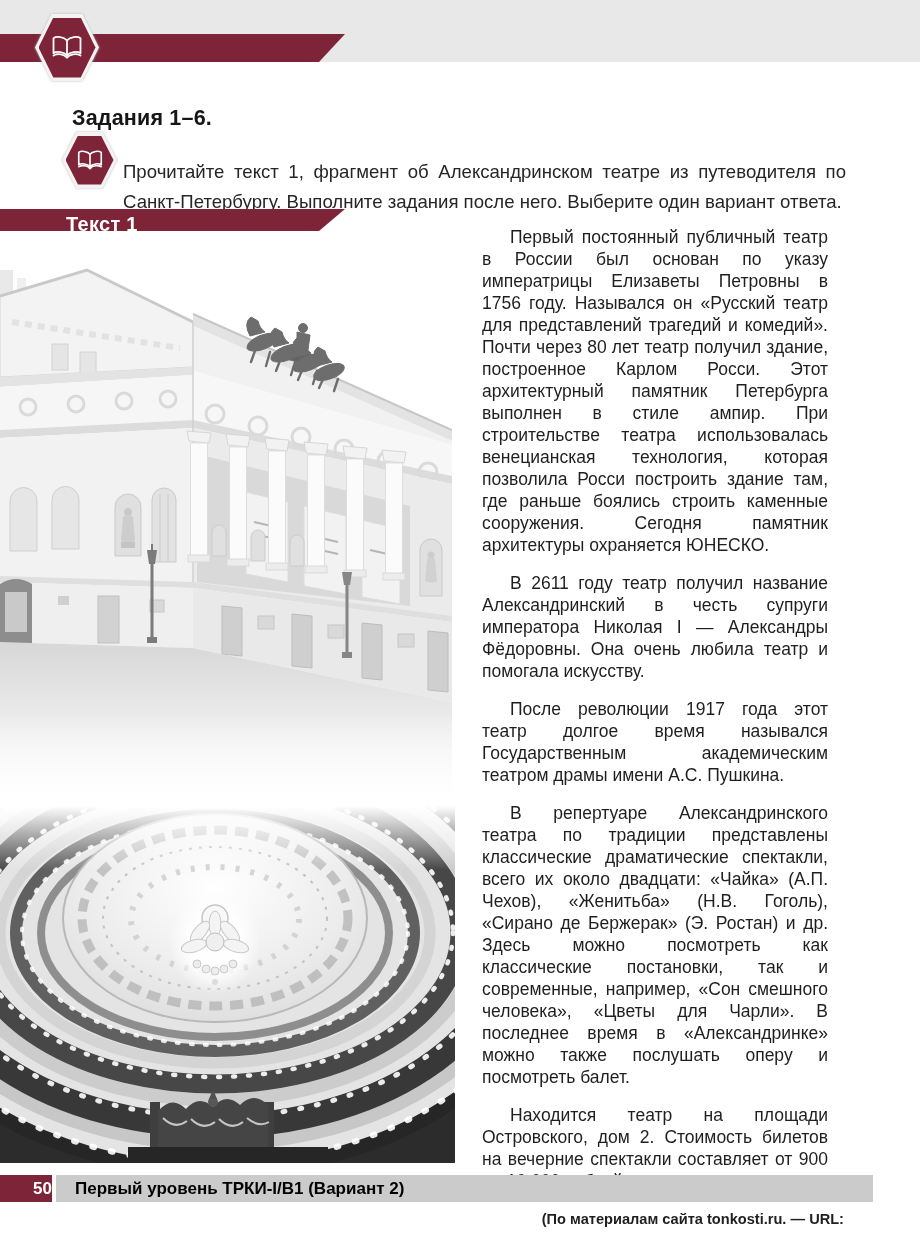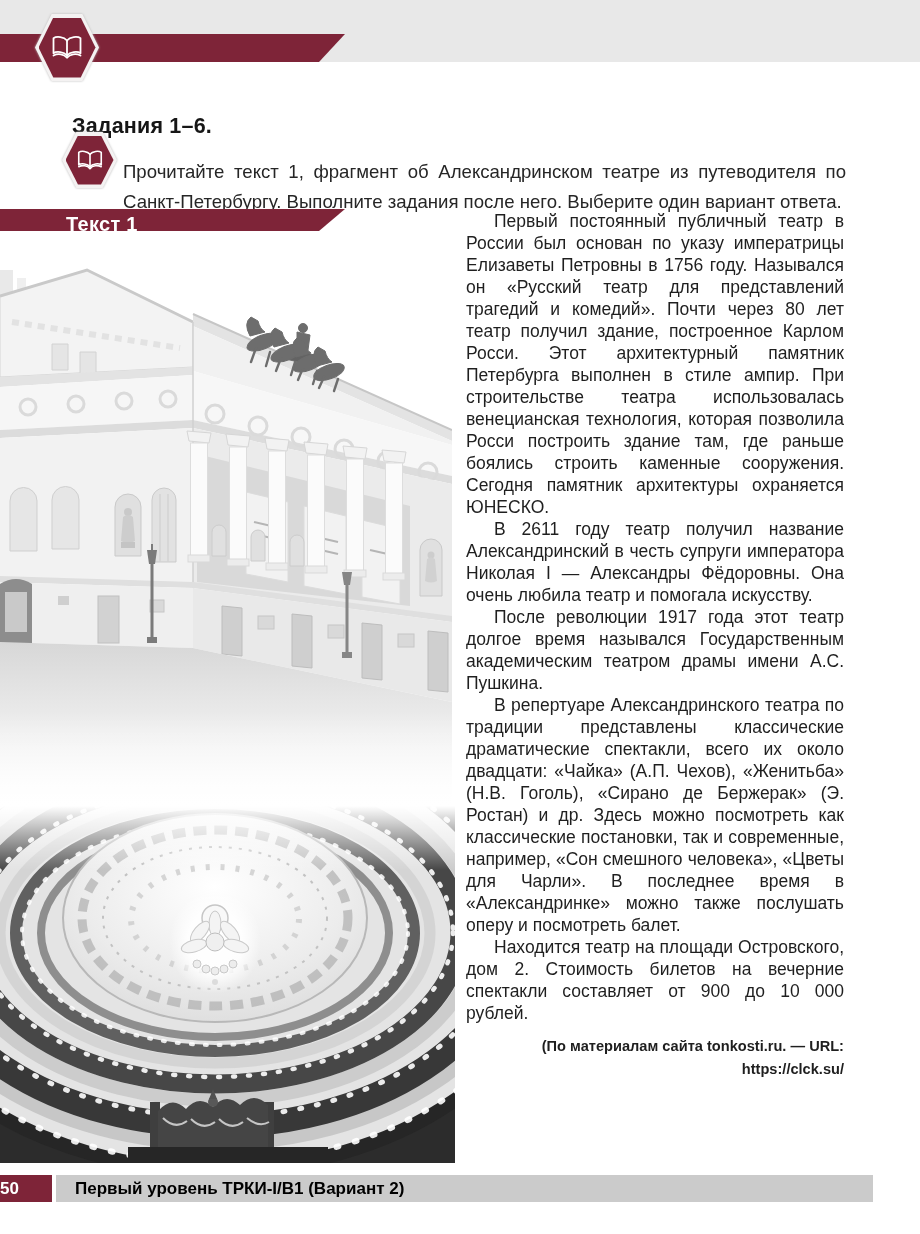--- a/index.html
+++ b/index.html
@@ -24,21 +24,21 @@
   }
   .hex-inner{
     width:calc(100% - 7px);height:calc(100% - 7px);background:var(--accent,#7e2438);
     clip-path:polygon(0% 50%,26% 0%,74% 0%,100% 50%,74% 100%,26% 100%);
     display:flex;align-items:center;justify-content:center;
   }
   .hex-large{left:35px;top:14px;width:64px;height:67px;}
   .hex-small{left:62px;top:132px;width:55px;height:56px;}
   
   .tasks-title{
-    position:absolute;left:72px;top:114px;margin:0;
+    position:absolute;left:72px;top:106px;margin:0;
     font-size:21.5px;font-weight:bold;color:#161616;letter-spacing:.2px;text-align:right;
   }
   .instr-text{
     position:absolute;left:123px;top:157px;width:723px;
     font-size:18.6px;line-height:30px;text-align:justify;color:#262626;
   }
   
   .text1-banner{
     position:absolute;left:0;top:209px;width:345px;height:22px;
     background:var(--accent,#7e2438);
@@ -47,33 +47,33 @@
   .text1-banner span{
     display:block;padding-left:66px;line-height:30px;
     color:#ffffff;font-weight:bold;font-size:20px;letter-spacing:.3px;
   }
   
   .building-photo{position:absolute;left:0;top:244px;}
   .interior-photo{position:absolute;left:0;top:806px;}
   
   .article{position:absolute;left:466px;top:210px;width:378px;}
   .article p{
-    margin:0;text-indent:28px;text-align:justify;
+    margin:16px;text-indent:28px;text-align:justify;
     font-size:17.5px;line-height:22px;color:#1f1f1f;
   }
   .source{
     margin-top:11px;text-align:right;font-weight:bold;
     font-size:14.6px;line-height:23px;color:#1f1f1f;
   }
   .source span{display:block;}
   
   .footer-pagenum{
     position:absolute;left:0;top:1175px;width:52px;height:27px;
     background:var(--accent,#7e2438);color:#ffffff;font-weight:bold;
-    font-size:17px;line-height:27px;text-align:left;
+    font-size:17px;line-height:27px;text-align:right;
   }
   .footer-bar{
     position:absolute;left:56px;top:1175px;width:817px;height:27px;
     background:var(--footer-bar,#cbcbcb);
     font-size:17px;line-height:27px;font-weight:bold;color:#000000;
     padding-left:19px;box-sizing:border-box;white-space:nowrap;
   }
 </style>
 </head>
 <body>

